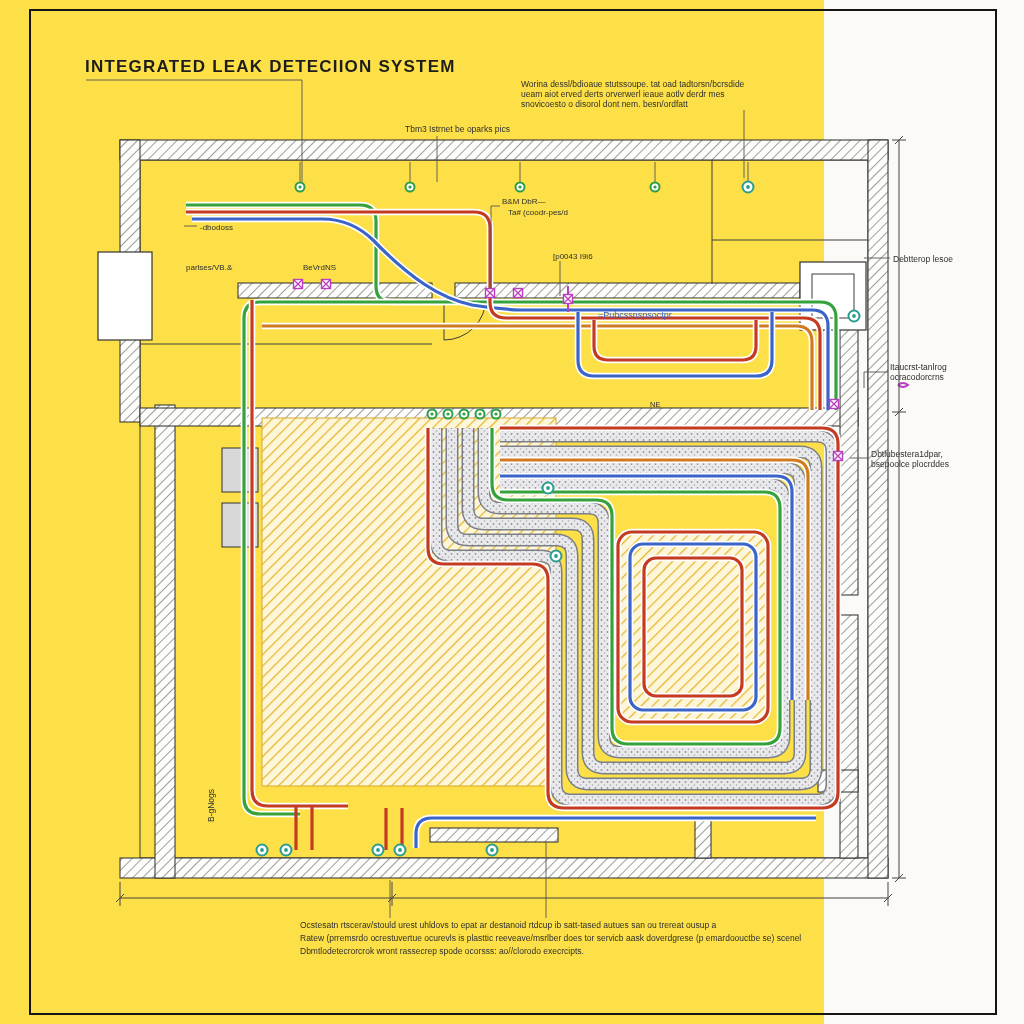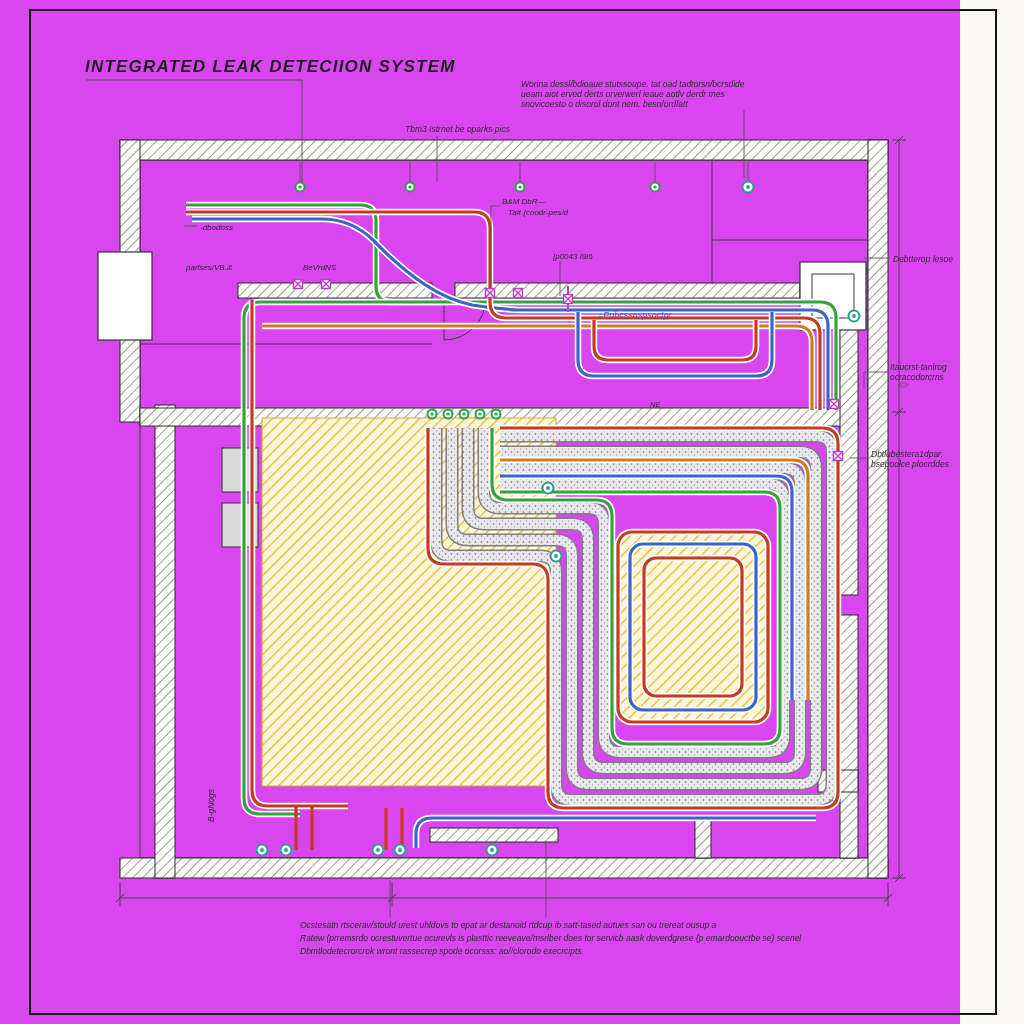--- a/index.html
+++ b/index.html
@@ -1,16 +1,16 @@
 <!DOCTYPE html>
 <html><head>
 <meta charset="utf-8">
 <style>
   html,body{margin:0;padding:0;background:#fbfaf7;}
-  .stage{position:relative;width:960px;height:1024px;background:#d946ef;font-family:"Liberation Sans",sans-serif;font-style:italic;}
+  .stage{position:relative;width:824px;height:1024px;background:#fde047;font-family:"Liberation Sans",sans-serif;}
   svg text{font-family:"Liberation Sans",sans-serif;fill:#2e2e2e;}
   .t8{font-size:8px;} .t85{font-size:8.5px;} .t9{font-size:9px;} .t75{font-size:7.5px;}
   .title{font-size:17px;font-weight:bold;letter-spacing:1.2px;fill:#1d1d1d;}
   .blue-t{fill:#3a5fc0;}
   .wall{fill:url(#hatch);stroke:#2b2b2b;stroke-width:1;}
   .yellow{fill:url(#yhatch);stroke:#d8a92a;stroke-width:1;}
   .thin{stroke:#3c3c3c;stroke-width:1;fill:none;}
   .lead{stroke:#555;stroke-width:0.9;fill:none;}
   .dim{stroke:#444;stroke-width:1;fill:none;}
   .cas{stroke:#ffffff;stroke-width:6.5;fill:none;}

